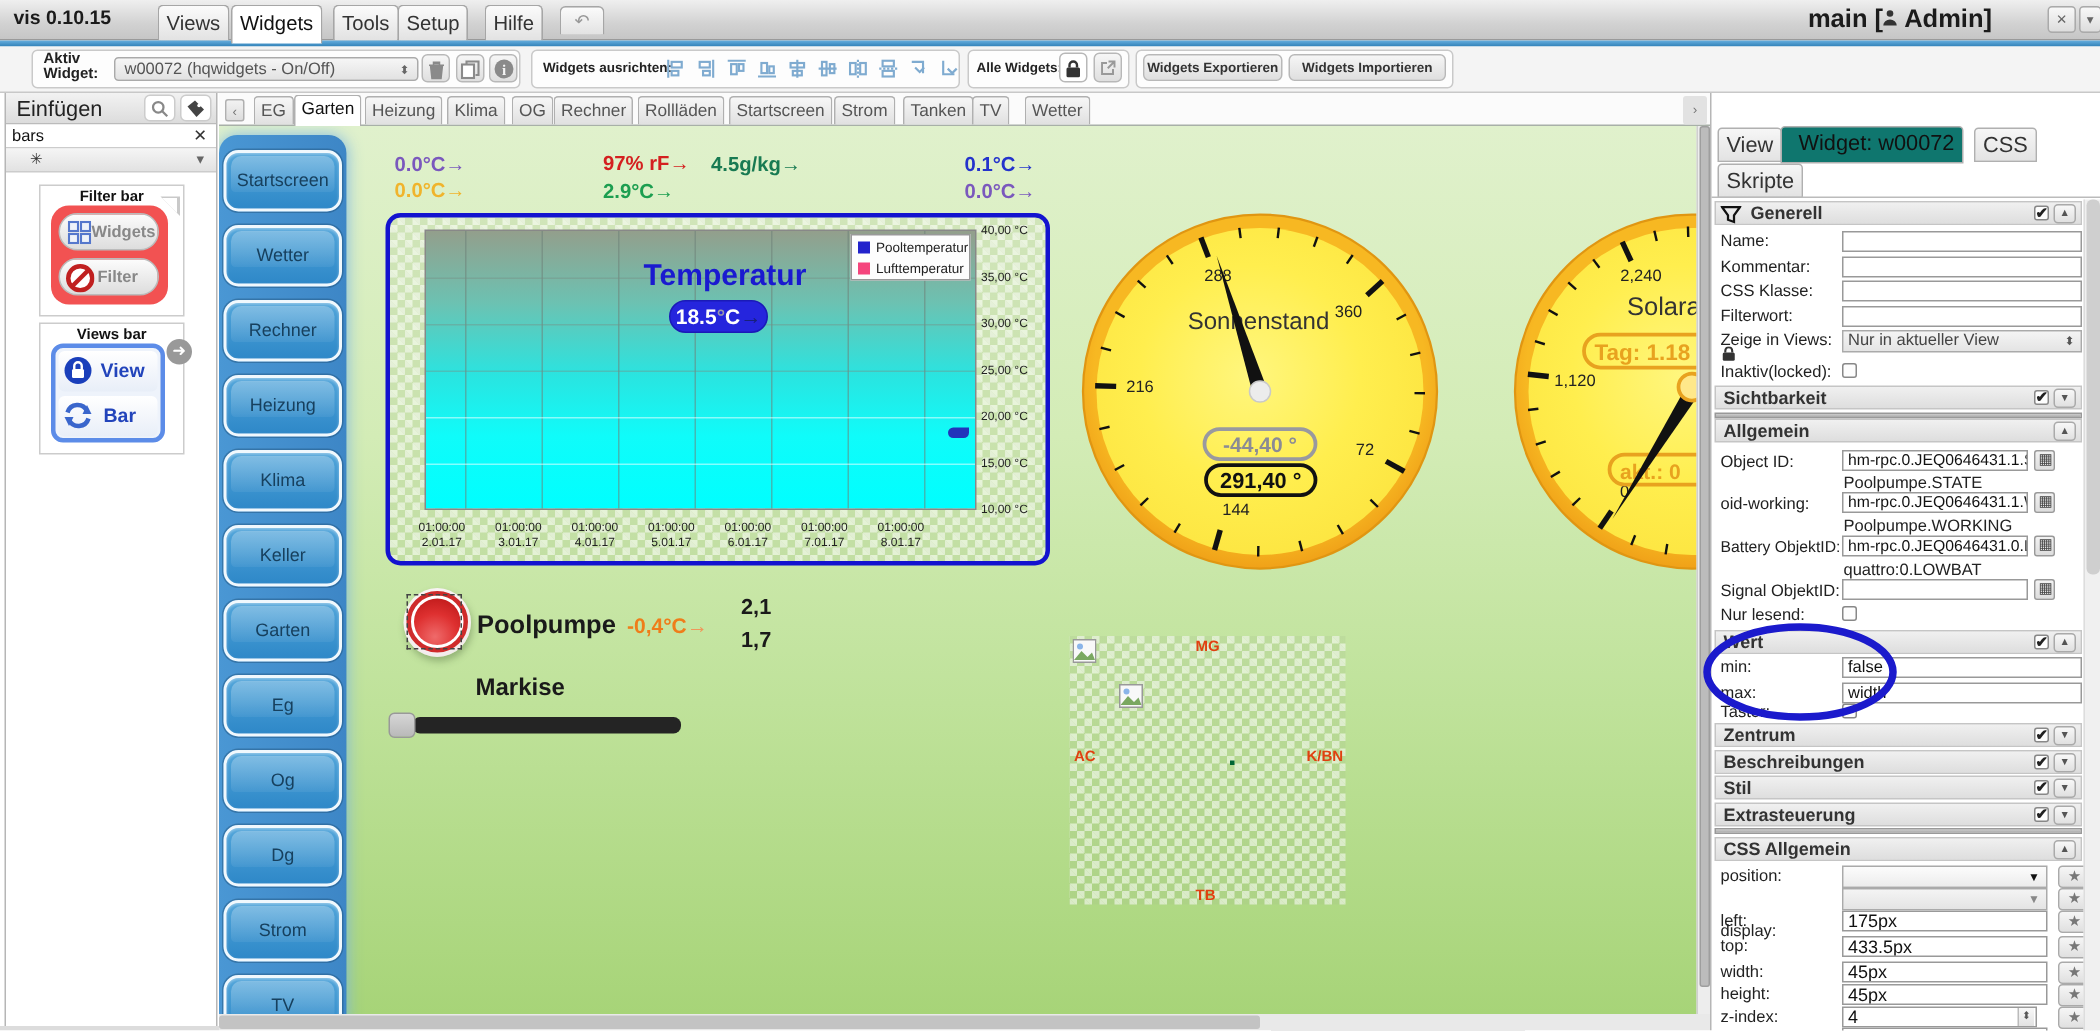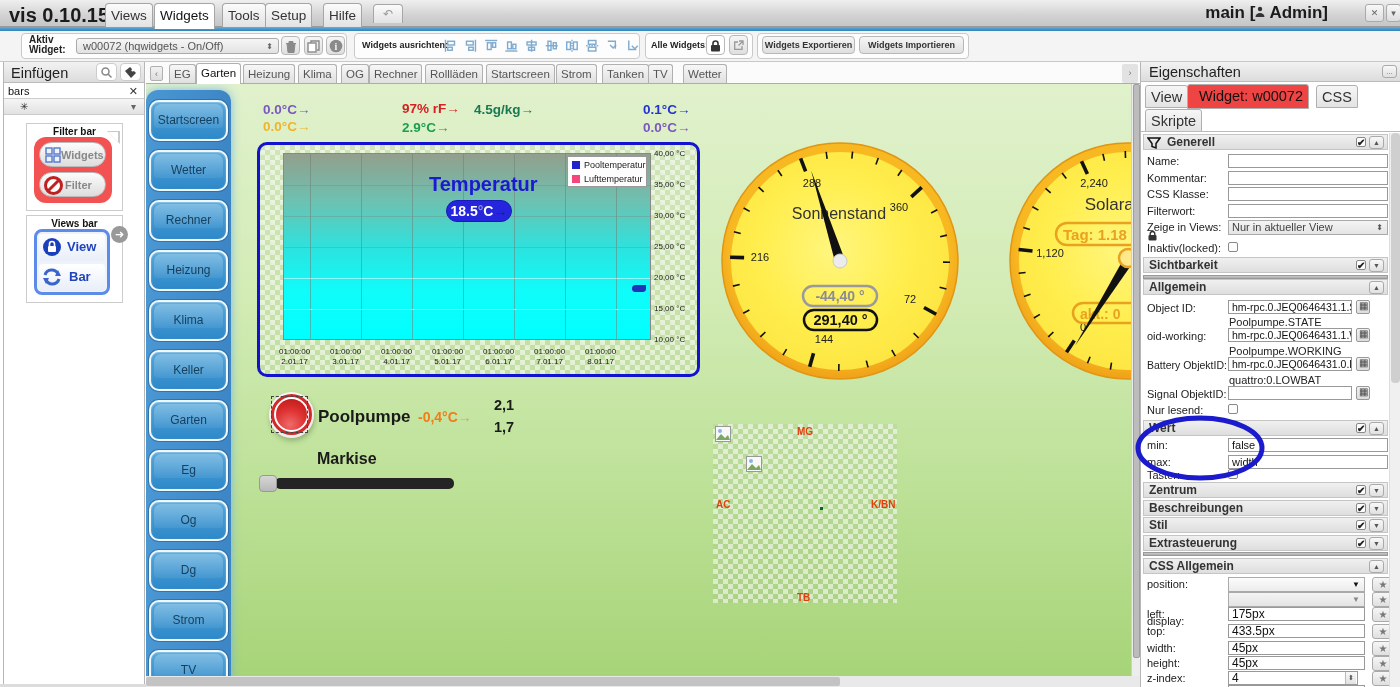--- a/index.html
+++ b/index.html
@@ -3,21 +3,21 @@
 <meta charset="utf-8">
 <style>
 * { margin:0; padding:0; box-sizing:border-box; }
 html,body { width:1400px; height:687px; overflow:hidden; font-family:"Liberation Sans",sans-serif; background:#fff; }
 #stage { position:absolute; left:0; top:0; width:1400px; height:687px; overflow:hidden; }
 .abs { position:absolute; }
 
 
 #topbar { position:absolute; left:0; top:0; width:1400px; height:27px;
   background:linear-gradient(#efefef,#d2d2d2 60%,#c6c6c6); border-bottom:1px solid #9a9a9a; }
-#vistitle { position:absolute; left:9px; top:4px; font-size:20px; font-weight:bold; color:#1b1b1b; letter-spacing:0; }
+#vistitle { position:absolute; left:9px; top:4px; font-size:13px; font-weight:bold; color:#1b1b1b; letter-spacing:0; }
 .menutab { position:absolute; top:3px; height:24px; line-height:23px; padding:0 5px; font-size:13.5px; color:#333;
   background:linear-gradient(#fbfbfb,#e2e2e2); border:1px solid #a6a6a6; border-bottom:none; border-radius:4px 4px 0 0; }
 .menutab.active { background:#fff; color:#111; z-index:2; height:26px; }
 #blueline { position:absolute; left:0; top:27px; width:1400px; height:4px; background:linear-gradient(#66aede,#3181b8); }
 #usr { position:absolute; right:72px; top:3px; font-size:17px; font-weight:bold; color:#1b1b1b; }
 .winbtn { position:absolute; top:4px; width:17px; height:18px; background:linear-gradient(#f8f8f8,#ddd); border:1px solid #aaa; border-radius:3px; font-size:9px; color:#666; text-align:center; line-height:17px; }
 
 
 #toolbar { position:absolute; left:0; top:31px; width:1400px; height:31px; background:#f4f4f4; border-bottom:1px solid #c8c8c8; }
 .tgroup { position:absolute; top:2px; height:26px; background:#fdfdfd; border:1px solid #c9c9c9; border-radius:4px; }
@@ -62,21 +62,21 @@
 
 
 .ctext { position:absolute; font-weight:bold; font-size:14px; }
 
 
 #rpanel { position:absolute; left:1140px; top:62px; width:260px; height:625px; background:#fff; border-left:1px solid #b6b6b6; }
 #rphead { position:absolute; left:0; top:0; width:259px; height:20px; background:linear-gradient(#f2f2f2,#dcdcdc); border-bottom:1px solid #bbb; }
 #rphead .ptitle { position:absolute; left:8px; top:2px; font-size:14.5px; font-weight:normal; color:#222; }
 .rtab { position:absolute; height:23px; line-height:22px; padding:0 5px; font-size:14.5px; color:#333;
   background:linear-gradient(#f6f6f6,#e3e3e3); border:1px solid #b0b0b0; border-radius:3px 3px 0 0; }
-.rtab.active { background:#ef4444; color:#111; z-index:2;padding-left:11px; }
+.rtab.active { background:#0f766e; color:#111; z-index:2;padding-left:11px; }
 .sechead { position:absolute; left:2px; width:245px; height:16px; background:linear-gradient(#f0f0f0,#dedede); border:1px solid #c5c5c5; font-size:12px; font-weight:bold; color:#333; line-height:15px; padding-left:5px; }
 .rlabel { position:absolute; left:6px; font-size:11px; color:#222; white-space:nowrap; }
 .rinput { position:absolute; left:87px; width:160px; height:14px; background:#fff; border:1px solid #999; font-size:11px; color:#111; line-height:12px; padding-left:3px; white-space:nowrap; overflow:hidden; }
 .rselect { position:absolute; left:87px; width:160px; height:15px; background:linear-gradient(#f4f4f4,#e4e4e4); border:1px solid #aaa; font-size:11px; color:#444; line-height:13px; padding-left:3px; }
 .rcheck { position:absolute; left:87px; width:10px; height:10px; background:#fdfdfd; border:1px solid #888; border-radius:2px; }
 .hcheck { position:absolute; width:10px; height:10px; background:#fdfdfd; border:1px solid #888; border-radius:2px; left:212px; top:2px; }
 .hcheck::after { content:"✔"; position:absolute; left:0px; top:-3px; font-size:10px; color:#222; }
 .hbtn { position:absolute; right:3px; top:1px; width:15px; height:13px; background:linear-gradient(#f8f8f8,#e0e0e0); border:1px solid #aaa; border-radius:3px; font-size:7px; color:#555; text-align:center; line-height:12px; }
 .idbtn { position:absolute; width:14px; height:14px; background:linear-gradient(#f2f2f2,#ddd); border:1px solid #999; border-radius:2px; }
 .idbtn::after { content:"▦"; position:absolute; left:2px; top:-1px; font-size:10px; color:#444; }
@@ -500,24 +500,20 @@
   </div>
 </div>
 <div id="hscroll">
       <div id="hthumb"></div>
     </div>
 <div id="vscroll" style="position:absolute; left:1131px; top:84px; width:9px; height:592px; background:#ededed; border-left:1px solid #cfcfcf;">
   <div style="position:absolute; left:1px; top:0px; width:7px; height:574px; background:#bcbcbc; border:1px solid #9e9e9e; border-radius:2px;"></div>
 </div>
 
 <div id="rpanel">
-  <div id="rphead">
-        <span class="ptitle">Eigenschaften</span>
-        <span class="hbtn" style="top:3px;">…</span>
-      </div>
   <div id="rtabs">
     <span class="rtab" style="left:4px; top:23px;">View</span>
     <span class="rtab active" style="left:46px; top:22px; height:25px;">Widget: w00072</span>
     <span class="rtab" style="left:175px; top:23px;">CSS</span>
     <span class="rtab" style="left:4px; top:47px;">Skripte</span>
     <div style="position:absolute; left:0; top:69px; width:259px; height:1px; background:#bbb;"></div>
   </div>
   <div id="rprops">
 
     <div class="sechead" style="top:72px;"><svg style="position:absolute; left:3px; top:1px;" width="14" height="14" viewBox="0 0 14 14">

